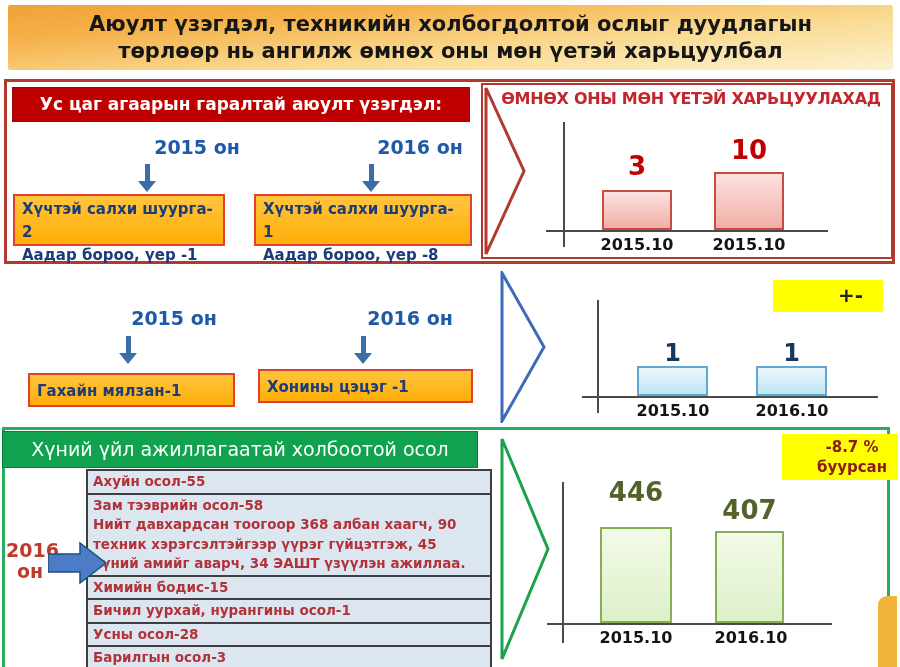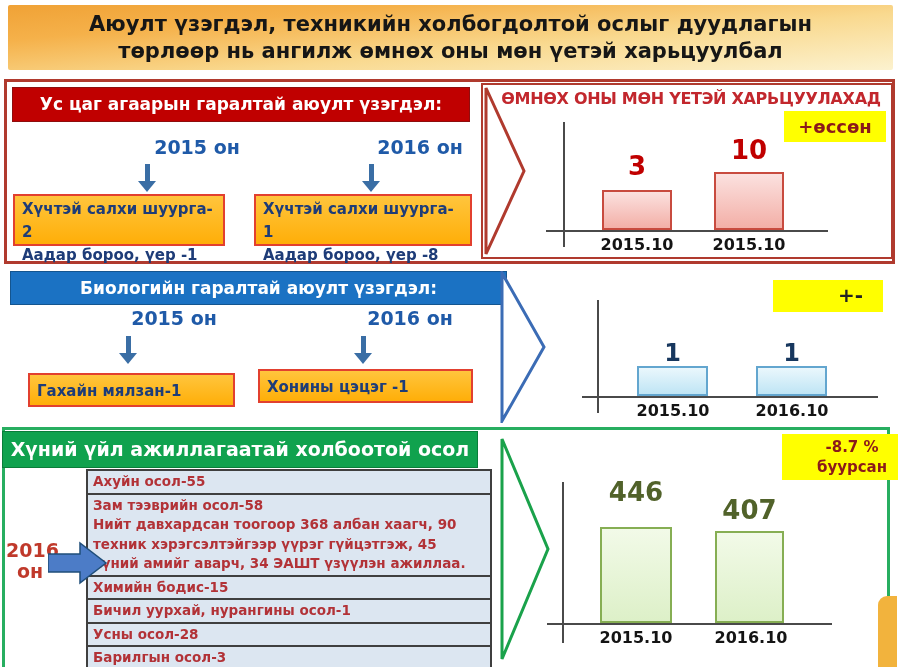--- a/index.html
+++ b/index.html
@@ -52,21 +52,21 @@
   .v-green{color:#51622A;font-size:26px;}
   .bar-label{text-align:center;font-weight:bold;color:#141414;font-size:16px;}
 
   
   .sec2-header{left:10px;top:271px;width:497px;height:34px;background:#1B72C3;border:1px solid #14558F;
     color:#fff;font-size:17px;font-weight:bold;text-align:center;line-height:32px;box-sizing:border-box;}
 
   
   .sec3-frame{left:2px;top:427px;width:888px;height:240px;border:3px solid #27AE60;border-bottom:none;box-sizing:border-box;background:#fff;}
   .sec3-header{left:2px;top:431px;width:476px;height:37px;background:#10A24E;border:1px solid #0A7D39;
-    color:#fff;font-size:19px;font-weight:bold;text-align:center;line-height:35px;box-sizing:border-box;}
+    color:#fff;font-size:19px;font-weight:normal;text-align:center;line-height:35px;box-sizing:border-box;}
   .incident-table{left:86px;top:469px;width:406px;border:2px solid #3F3F3F;background:#DCE6F1;box-sizing:border-box;}
   .incident-row{border-bottom:2px solid #3F3F3F;color:#B23237;font-size:13.5px;font-weight:bold;
     line-height:19.5px;padding:1px 5px;white-space:pre-line;}
   .incident-row:last-child{border-bottom:none;}
   .year3{left:6px;top:540px;width:48px;text-align:center;color:#C0392B;font-size:19px;font-weight:bold;line-height:21px;}
   .orange-strip{left:878px;top:596px;width:19px;height:71px;background:#F2B33D;border-radius:9px 0 0 0;}
 </style>
 </head>
 <body>
 
@@ -99,32 +99,30 @@
   <div class="abs orange-box" style="left:254px;top:194px;width:218px;height:52px;">
     <div>Хүчтэй салхи шуурга- 1</div>
     <div>Аадар бороо, үер -8</div>
   </div>
 
   <div class="abs cmp-panel"></div>
   <svg class="abs" style="left:484px;top:86px;" width="42" height="170" viewBox="0 0 42 170">
     <polygon points="2,2 40,85 2,168" fill="#ffffff" stroke="#B03A2E" stroke-width="3"></polygon>
   </svg>
   <div class="abs cmp-heading">ӨМНӨХ ОНЫ МӨН ҮЕТЭЙ ХАРЬЦУУЛАХАД</div>
-  <div class="abs badge badge1">+өссөн</div>
 
   <div class="abs axis-y" style="left:563px;top:122px;height:125px;"></div>
   <div class="abs axis-x" style="left:546px;top:230px;width:282px;"></div>
   <div class="abs bar bar-red" style="left:602px;top:190px;width:70px;height:40px;"></div>
   <div class="abs bar bar-red" style="left:714px;top:172px;width:70px;height:58px;"></div>
   <div class="abs bar-value v-red" style="left:602px;top:151px;width:70px;">3</div>
   <div class="abs bar-value v-red" style="left:714px;top:135px;width:70px;">10</div>
   <div class="abs bar-label" style="left:594px;top:235px;width:86px;">2015.10</div>
   <div class="abs bar-label" style="left:706px;top:235px;width:86px;">2015.10</div>
 
-  <div class="abs sec2-header">Биологийн гаралтай аюулт үзэгдэл:</div>
 
   <div class="abs year-label" style="left:62px;top:307px;">2015 он</div>
   <div class="abs year-label" style="left:298px;top:307px;">2016 он</div>
 
   <div class="abs darrow" style="left:119px;top:336px;">
     <span class="stem"></span>
       <span class="head"></span>
   </div>
   <div class="abs darrow" style="left:354px;top:336px;">
     <span class="stem"></span>

